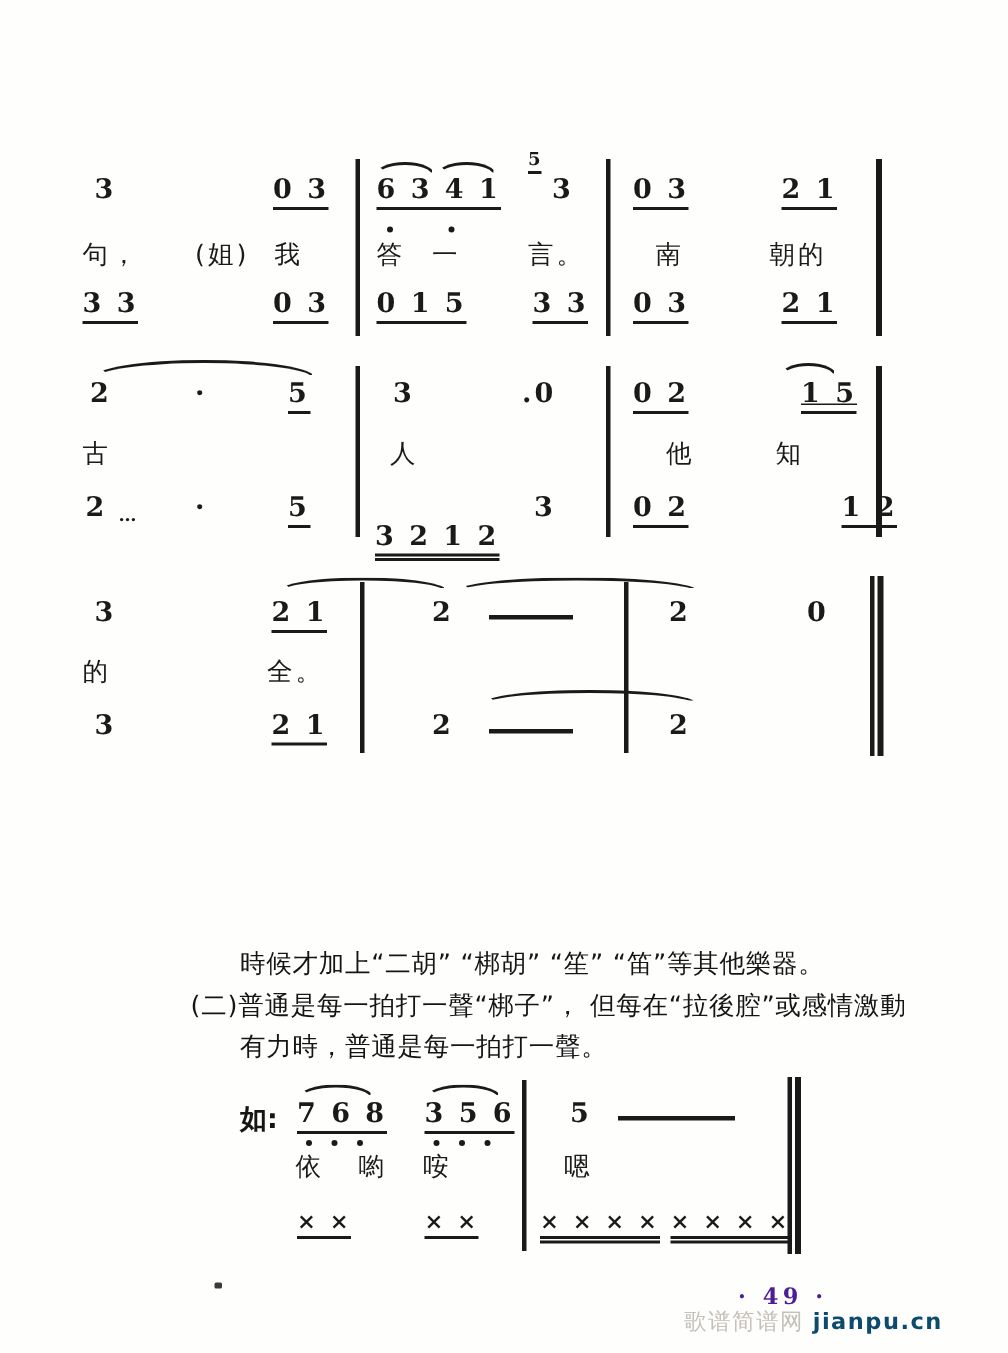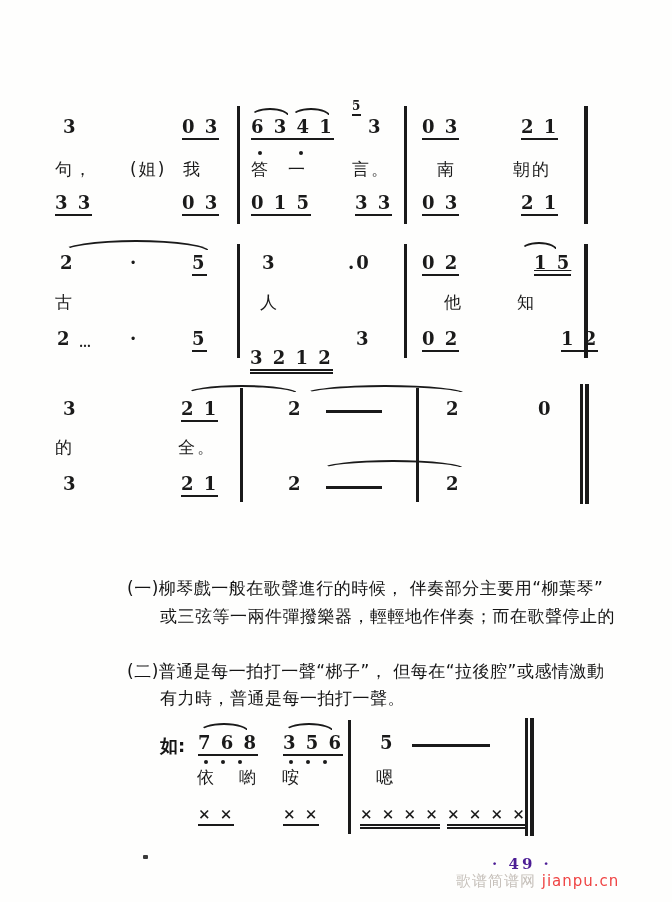--- a/index.html
+++ b/index.html
@@ -33,21 +33,21 @@
   .l2{left:160px;top:633px;}
   .l3{left:127px;top:661px;text-align:right;}
   .l4{left:160px;top:688px;}
   .example-label{position:absolute;left:160px;top:734px;font-size:18px;font-weight:700;color:#151515;}
 
   
   .page-num{position:absolute;left:492px;top:855px;font:700 15px "DejaVu Serif",serif;
             color:#4c1d95;letter-spacing:3px;}
   .watermark{position:absolute;left:456px;top:872px;font-size:15px;letter-spacing:1px;white-space:pre;}
   .wm-site{color:#c6c0ba;text-align:right;}
-  .wm-url{color:#ef4444;}
+  .wm-url{color:#0c4a6e;font-weight:bold;}
   .speck{position:absolute;left:143px;top:855px;width:5px;height:4px;background:#3a3a3a;border-radius:1px;}
 </style>
 </head>
 <body>
 
 <div class="sheet">
 
   <div class="layer">
       <span class="tok " style="left: 63px; top: 117px;">3</span>
       <span class="tok u" style="left: 182px; top: 117px;">0 3</span>
@@ -138,22 +138,21 @@
       <span class="tok ly " style="left: 239px; top: 766px;">喲</span>
       <span class="tok ly " style="left: 282px; top: 766px;">咹</span>
       <span class="tok ly " style="left: 376px; top: 766px;">嗯</span>
       <span class="tok u px" style="left: 198px; top: 806px;">× ×</span>
       <span class="tok u px" style="left: 283px; top: 806px;">× ×</span>
       <span class="tok uu px" style="left: 360px; top: 806px;">× × × ×</span>
       <span class="tok uu px" style="left: 447px; top: 806px;">× × × ×</span>
     </div>
 
 
-  <div class="expl-line l0">(一)柳琴戲一般在歌聲進行的時候， 伴奏部分主要用“柳葉琴”</div>
-  <div class="expl-line l1">或三弦等一兩件彈撥樂器，輕輕地作伴奏；而在歌聲停止的</div>
+  <div class="expl-line l2">時候才加上“二胡” “梆胡” “笙” “笛”等其他樂器。</div>
   <div class="expl-line l3">(二)普通是每一拍打一聲“梆子”， 但每在“拉後腔”或感情激動</div>
   <div class="expl-line l4">有力時，普通是每一拍打一聲。</div>
 
   <div class="example-label">如:</div>
 
   <div class="page-num">· 49 ·</div>
 
   <div class="watermark"><span class="wm-site">歌谱简谱网 </span><span class="wm-url">jianpu.cn</span></div>
 
   <div class="speck"></div>

